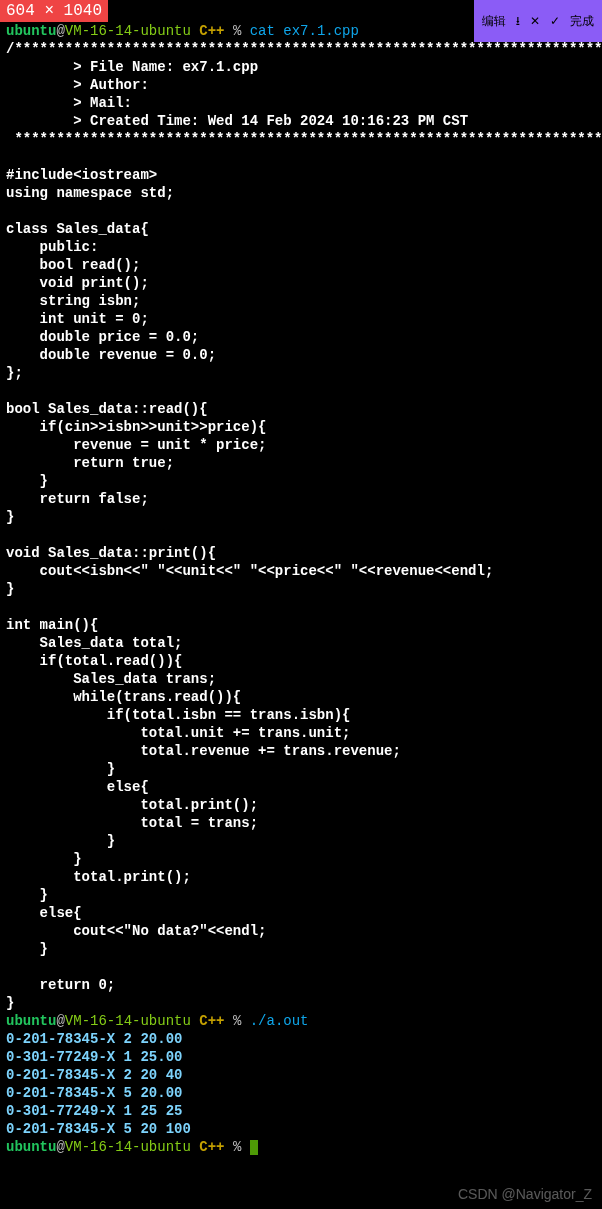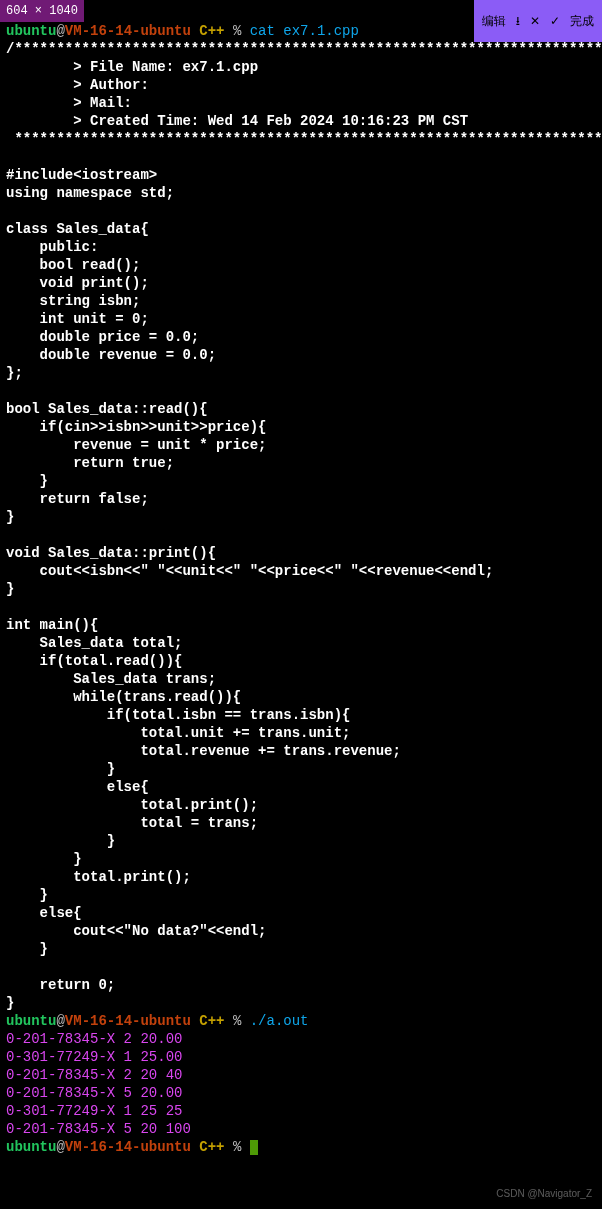--- a/index.html
+++ b/index.html
@@ -12,24 +12,24 @@
     line-height: 18px;
     width: 602px;
     height: 1209px;
     overflow: hidden;
     position: relative;
   }
   .dim-label {
     position: absolute;
     top: 0;
     left: 0;
-    background: #701a75;
+    background: #ef4444;
     color: #fff;
     padding: 2px 6px;
-    font-size: 12px;
+    font-size: 16px;
     z-index: 5;
   }
   .toolbar {
     position: absolute;
     top: 0;
     right: 0;
     display: flex;
     align-items: center;
     gap: 10px;
     background: #8b5cf6;
@@ -39,40 +39,40 @@
     font-family: sans-serif;
     z-index: 5;
   }
   .toolbar span { cursor: pointer; }
   .terminal {
     padding: 4px 6px 6px 6px;
     white-space: pre;
   }
   .user-red { color: #22c55e; font-weight: bold; }
   .at-grey { color: #bbbbbb; }
-  .host-blue { color: #c2410c; font-weight: bold; }
+  .host-blue { color: #84cc16; font-weight: normal; }
   .path-yellow { color: #c4a000; font-weight: bold; }
   .cmd-green { color: #0ea5e9; }
   .arg-underline { }
   .code-white { color: #ffffff; font-weight: bold; }
-  .output-white { color: #d946ef; font-weight: normal; }
+  .output-white { color: #7dd3fc; font-weight: bold; }
   .cursor-block {
     display: inline-block;
     width: 8px;
     height: 15px;
     background: #4e9a06;
     vertical-align: text-bottom;
   }
   .watermark {
     position: absolute;
     right: 10px;
     bottom: 6px;
     color: rgba(255,255,255,0.35);
     font-family: sans-serif;
-    font-size: 10px;
+    font-size: 14px;
   }
 </style>
 </head>
 <body>
 
 <div class="dim-label">604 × 1040</div>
 
 <div class="toolbar">
   <span>编辑</span>
   <span>⭳</span>

